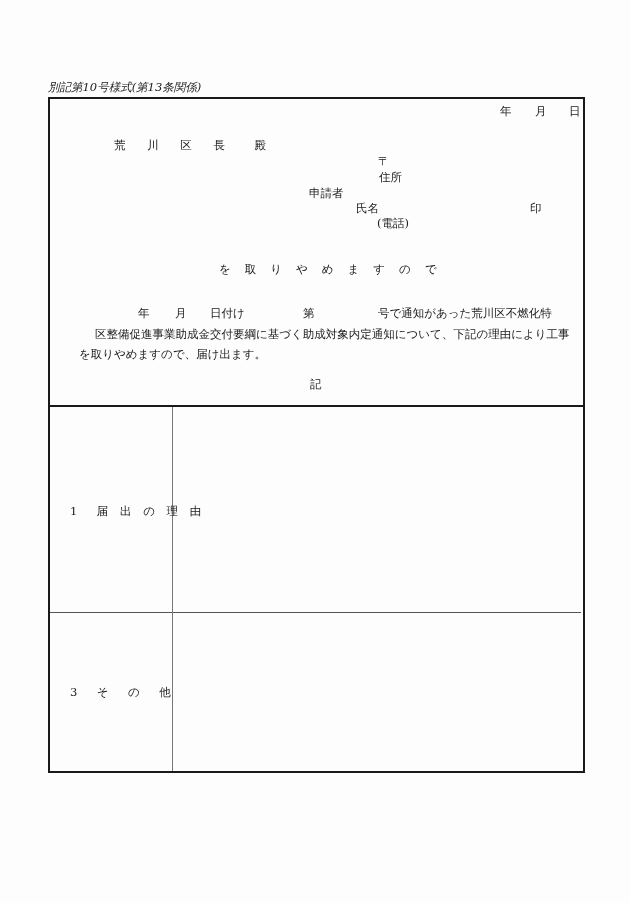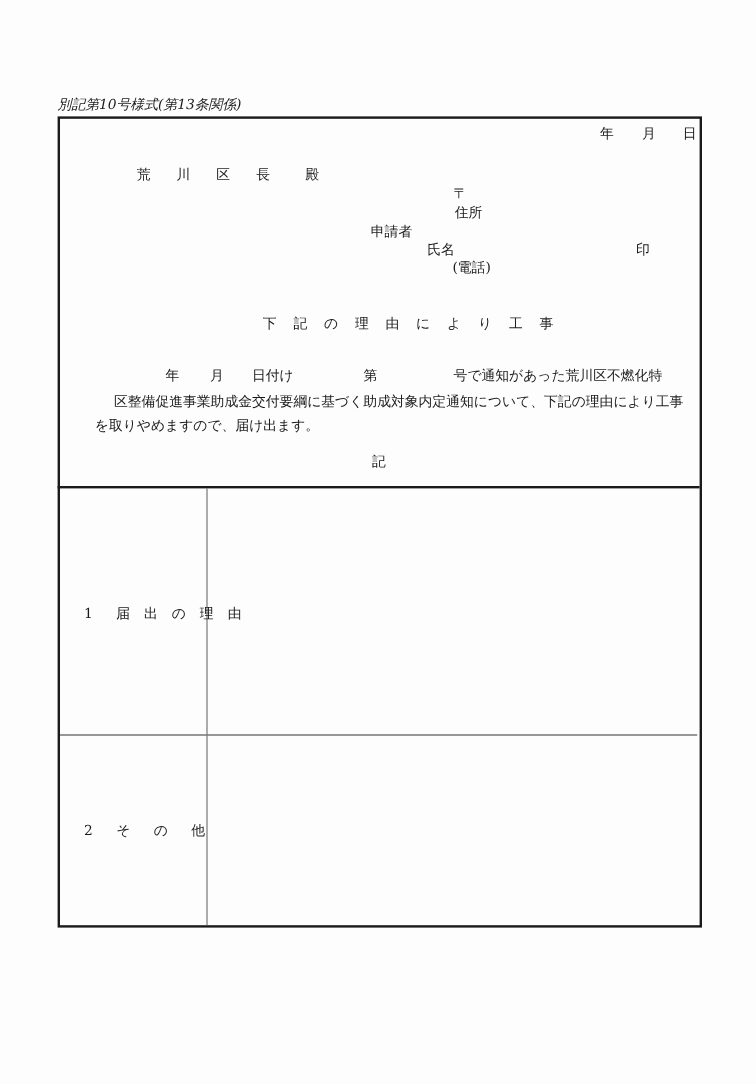--- a/index.html
+++ b/index.html
@@ -52,29 +52,29 @@
 
 <div class="abs t spaced" style="left:114px; top:138px;">荒 川 区 長　殿</div>
 
 <div class="abs t" style="left:378px; top:154px;">〒</div>
 <div class="abs t" style="left:356px; top:170px;margin-left:23px;">住所</div>
 <div class="abs t" style="left:309px; top:186px;">申請者</div>
 <div class="abs t" style="left:356px; top:201px;">氏名</div>
 <div class="abs t" style="left:530px; top:201px;">印</div>
 <div class="abs t" style="left:377px; top:216px;">(電話)</div>
 
-<div class="abs t title-sp" style="left:219px; top:262px;">下記の理由により工事</div>
+<div class="abs t title-sp" style="left:219px; top:262px;">を取りやめますので</div>
 
 <div class="abs t" style="left:138px; top:306px;">年</div>
 <div class="abs t" style="left:175px; top:306px;">月</div>
 <div class="abs t" style="left:210px; top:306px;">日付け</div>
 <div class="abs t" style="left:303px; top:306px;">第</div>
 <div class="abs t" style="left:378px; top:306px;text-align:right;">号で通知があった荒川区不燃化特</div>
 <div class="abs t" style="left:79px; top:327px;padding-left:16px;">区整備促進事業助成金交付要綱に基づく助成対象内定通知について、下記の理由により工事</div>
 <div class="abs t" style="left:79px; top:347px;">を取りやめますので、届け出ます。</div>
 
 <div class="abs t" style="left:310px; top:377px;">記</div>
 
 <div class="abs t label-sp" style="left:70px; top:504px;">1　届 出 の 理 由</div>
 <div class="abs" style="left:174px; top:408px; width:407px; height:204px;"></div>
 
-<div class="abs t label-sp" style="left:70px; top:685px;">2　そ　の　他</div>
+<div class="abs t label-sp" style="left:70px; top:685px;">3　そ　の　他</div>
 <div class="abs" style="left:174px; top:614px; width:407px; height:155px;"></div>
 
 </body></html>

